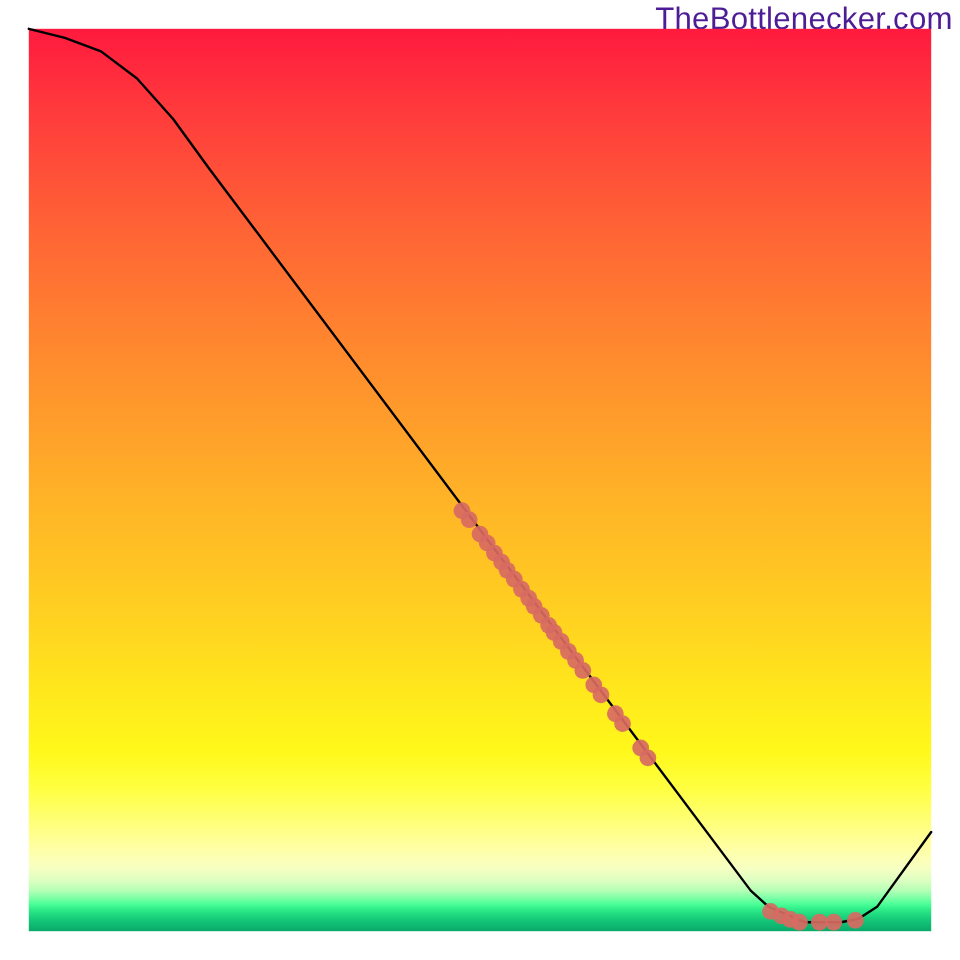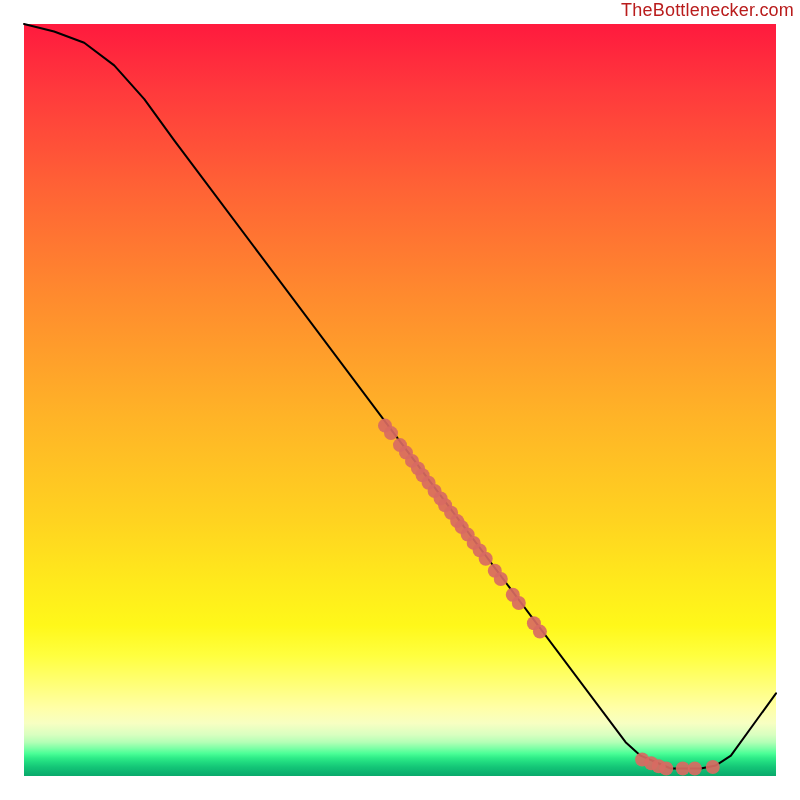--- a/index.html
+++ b/index.html
@@ -55,22 +55,22 @@
     left: 0;
     top: 0;
     width: 752px;
     height: 752px;
     overflow: visible;
   }
   .watermark {
     position: absolute;
     top: 0px;
     right: 6px;
-    color: #b91c1c;
-    font-size: 18px;
+    color: #4c1d95;
+    font-size: 26px;
     letter-spacing: 0.2px;
     user-select: none;
   }
 </style>
 </head>
 <body>
 
 <div class="stage">
   <div class="watermark">TheBottlenecker.com</div>
 

